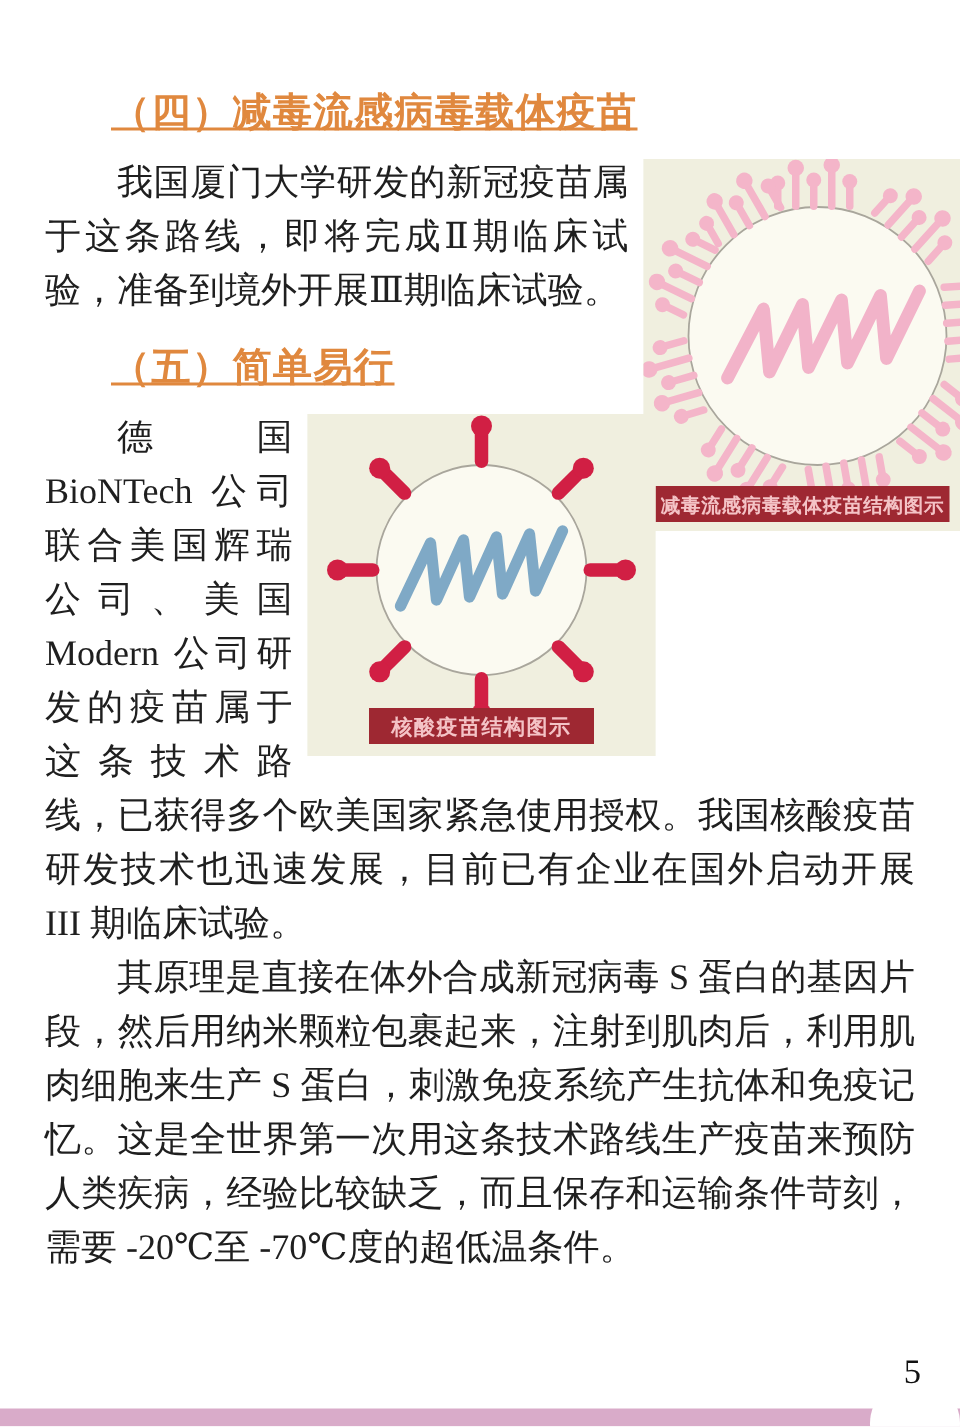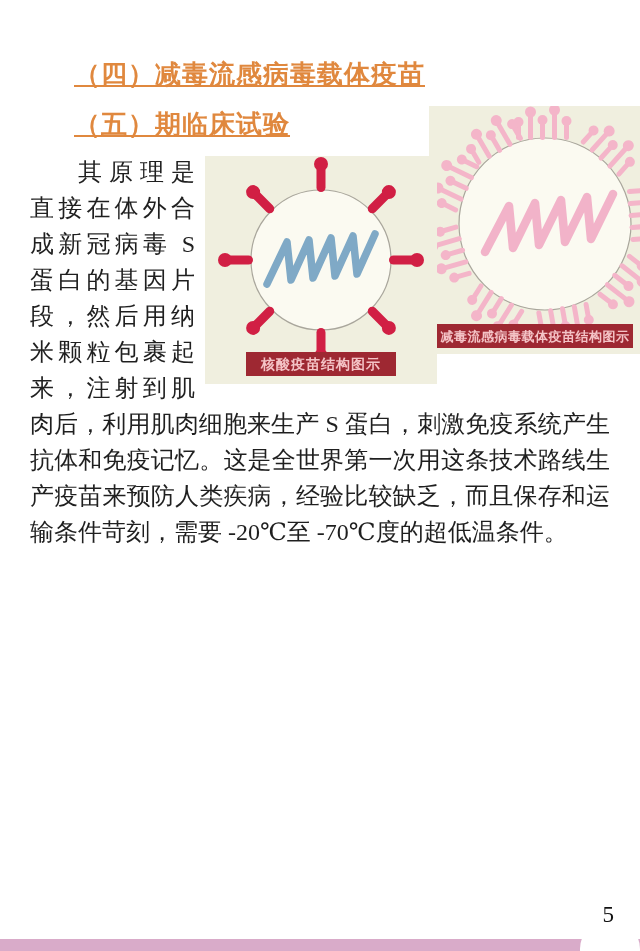--- a/index.html
+++ b/index.html
@@ -94,24 +94,25 @@
           <use href="#pcluster" transform="translate(116,118) rotate(212) translate(0,-86)"></use>
           <use href="#pcluster" transform="translate(116,118) rotate(254) translate(0,-86)"></use>
           <use href="#pcluster" transform="translate(116,118) rotate(296) translate(0,-86)"></use>
           <use href="#pcluster" transform="translate(116,118) rotate(330) translate(0,-86)"></use>
           <path d="M 56 146 L 80 100 L 84 142 L 106 97 L 110 139 L 132 94 L 136 136 L 158 91 L 162 133 L 184 88" fill="none" stroke="#f2b3c9" stroke-width="8.5" stroke-linecap="round" stroke-linejoin="round"></path>
           <rect x="8" y="218" width="196" height="24" fill="#9e2832"></rect>
           <text class="cap-text" x="106" y="235" text-anchor="middle" font-size="13" fill="#f4c3c6" letter-spacing="0.5">减毒流感病毒载体疫苗结构图示</text>
         </svg>
       </div>
 
+      <p class="body-par">我国厦门大学研发的新冠疫苗属于这条路线，即将完成Ⅱ期临床试验，准备到境外开展Ⅲ期临床试验。</p>
     </section>
 
     <section>
-      <h2 class="sec-title second">（五）期临床试验</h2>
+      <h2 class="sec-title second">（五）简单易行</h2>
 
       <div class="figwrap fig2">
         <svg width="232" height="228" viewBox="0 0 232 228">
           <defs>
             <g id="npin" fill="#d11f44">
               <rect x="-4.5" y="-26" width="9" height="28" rx="4.5"></rect>
               <circle cx="0" cy="-26" r="7"></circle>
             </g>
           </defs>
           <rect x="0" y="0" width="232" height="228" fill="#f0efdf"></rect>
@@ -123,20 +124,21 @@
           <use href="#npin" transform="translate(116,104) rotate(180) translate(0,-70)"></use>
           <use href="#npin" transform="translate(116,104) rotate(225) translate(0,-70)"></use>
           <use href="#npin" transform="translate(116,104) rotate(270) translate(0,-70)"></use>
           <use href="#npin" transform="translate(116,104) rotate(315) translate(0,-70)"></use>
           <path d="M 62 128 L 82 86 L 86 124 L 104 84 L 108 122 L 126 82 L 130 120 L 148 80 L 152 118 L 170 78" fill="none" stroke="#7fa9c6" stroke-width="7.5" stroke-linecap="round" stroke-linejoin="round"></path>
           <rect x="41" y="196" width="150" height="24" fill="#9e2832"></rect>
           <text class="cap-text" x="116" y="213" text-anchor="middle" font-size="14" fill="#f4c3c6" letter-spacing="1">核酸疫苗结构图示</text>
         </svg>
       </div>
 
+      <p class="body-par">德国 BioNTech 公司联合美国辉瑞公司、美国 Modern 公司研发的疫苗属于这条技术路线，已获得多个欧美国家紧急使用授权。我国核酸疫苗研发技术也迅速发展，目前已有企业在国外启动开展 III 期临床试验。</p>
       <p class="body-par">其原理是直接在体外合成新冠病毒 S 蛋白的基因片段，然后用纳米颗粒包裹起来，注射到肌肉后，利用肌肉细胞来生产 S 蛋白，刺激免疫系统产生抗体和免疫记忆。这是全世界第一次用这条技术路线生产疫苗来预防人类疾病，经验比较缺乏，而且保存和运输条件苛刻，需要 -20℃至 -70℃度的超低温条件。</p>
     </section>
 
   </main>
 
   <div class="bottom-bar"></div>
   <div class="page-notch"></div>
   <div class="page-number">5</div>
 </div>
 

